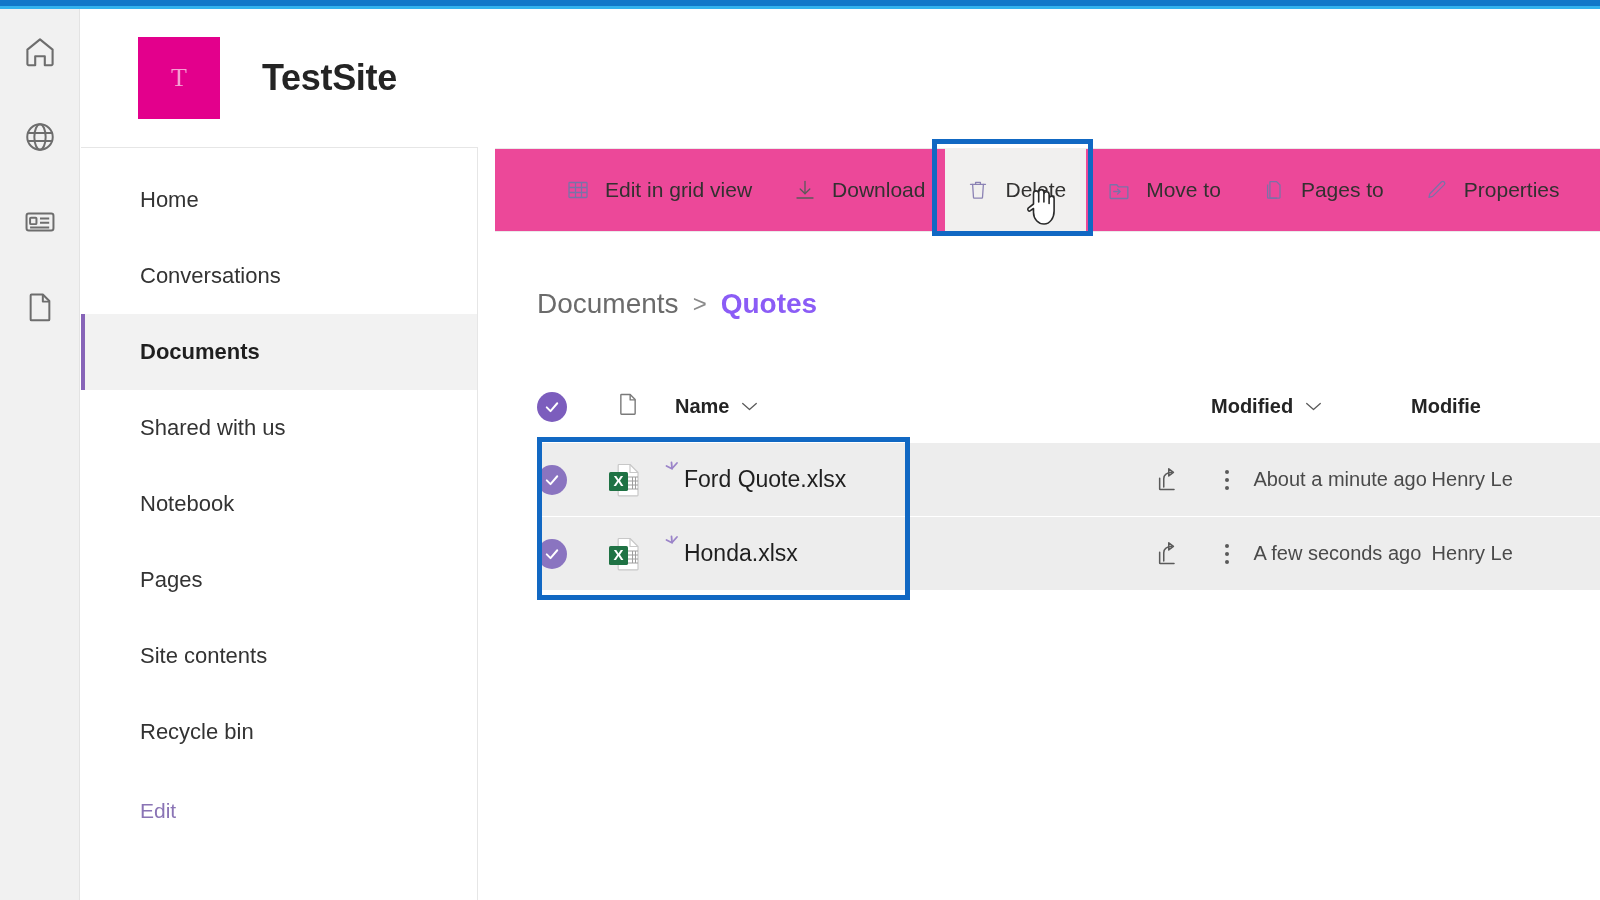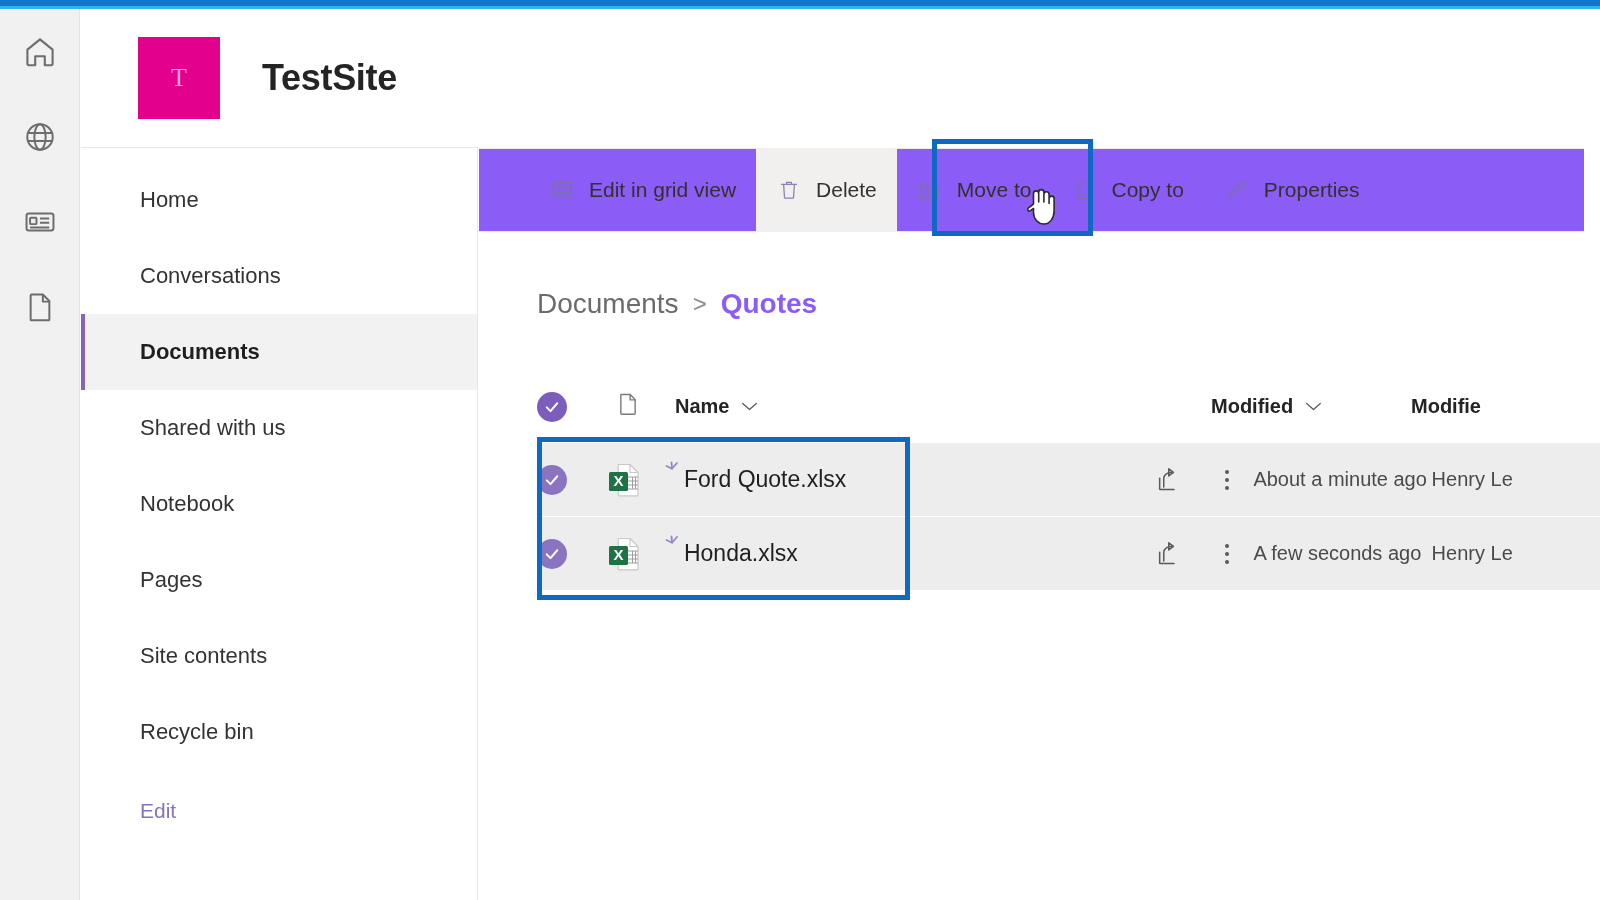--- a/index.html
+++ b/index.html
@@ -60,22 +60,22 @@
   }
   .nav-item.selected { background: #f2f2f2; font-weight: 700; color: #1f1f1f; }
   .nav-item.selected::before {
     content: ""; position: absolute; left: 0; top: 0; width: 4px; height: 100%;
     background: #8764b8;
   }
   .nav-item.edit { color: #8a74b5; font-size: 21px; height: 70px; margin-top: 6px; }
 
   
   .cmdbar {
-    position: absolute; left: 479px; top: 148px; width: 1105px; height: 84px;
-    background: #8b5cf6;
+    position: absolute; left: 495px; top: 148px; width: 1105px; height: 84px;
+    background: #ec4899;
     border-top: 1px solid #eaeaea;
     border-bottom: 1px solid #eaeaea;
     display: flex; align-items: center;
     padding-left: 50px;
   }
   .cmd {
     display: flex; align-items: center; gap: 14px;
     height: 84px; padding: 0 20px;
     font-size: 21px; color: #323130; white-space: nowrap;
   }
@@ -239,20 +239,30 @@
     <div class="cmd">
       <span class="ci">
         <svg width="24" height="24" viewBox="0 0 24 24" fill="none" stroke="#7a72a8" stroke-width="1.3">
           <rect x="3" y="4.5" width="18" height="15" rx="0.8"></rect>
           <path d="M3 9.5h18M3 14.5h18M9.5 4.5v15M15.5 4.5v15"></path>
         </svg>
       </span>
       <span>Edit in grid view</span>
     </div>
 
+    <div class="cmd">
+      <span class="ci">
+        <svg width="24" height="24" viewBox="0 0 24 24" fill="none" stroke="#5a5a5a" stroke-width="1.3" stroke-linecap="round" stroke-linejoin="round">
+          <path d="M12 3.5v12"></path>
+            <path d="M7.2 11l4.8 4.8 4.8-4.8"></path>
+            <path d="M4 20h16"></path>
+        </svg>
+      </span>
+      <span>Download</span>
+    </div>
 
     <div class="cmd active">
       <span class="ci">
         <svg width="24" height="24" viewBox="0 0 24 24" fill="none" stroke="#8b82b4" stroke-width="1.3" stroke-linecap="round" stroke-linejoin="round">
           <path d="M4.5 6.3h15"></path>
           <path d="M9.6 6.3V4.3h4.8v2"></path>
           <path d="M6.6 6.3l.9 13.2a.7.7 0 0 0 .7.7h7.6a.7.7 0 0 0 .7-.7l.9-13.2"></path>
         </svg>
       </span>
       <span>Delete</span>
@@ -269,21 +279,21 @@
       <span>Move to</span>
     </div>
 
     <div class="cmd">
       <span class="ci">
         <svg width="24" height="24" viewBox="0 0 24 24" fill="none" stroke="#7a72a8" stroke-width="1.3" stroke-linejoin="round">
           <path d="M8.4 3.6h6.2l3.4 3.4v12.6a.5.5 0 0 1-.5.5H8.4a.5.5 0 0 1-.5-.5V4.1a.5.5 0 0 1 .5-.5z"></path>
           <path d="M5.6 6.4v13.2a.6.6 0 0 0 .6.6h8.9"></path>
         </svg>
       </span>
-      <span>Copy to</span>
+      <span>Pages to</span>
     </div>
 
     <div class="cmd">
       <span class="ci">
         <svg width="24" height="24" viewBox="0 0 24 24" fill="none" stroke="#7a72a8" stroke-width="1.3" stroke-linecap="round" stroke-linejoin="round">
           <path d="M16.6 3.8a2 2 0 0 1 2.8 2.8L7.6 18.4l-3.6.9.9-3.6z"></path>
         </svg>
       </span>
       <span>Properties</span>
     </div>

